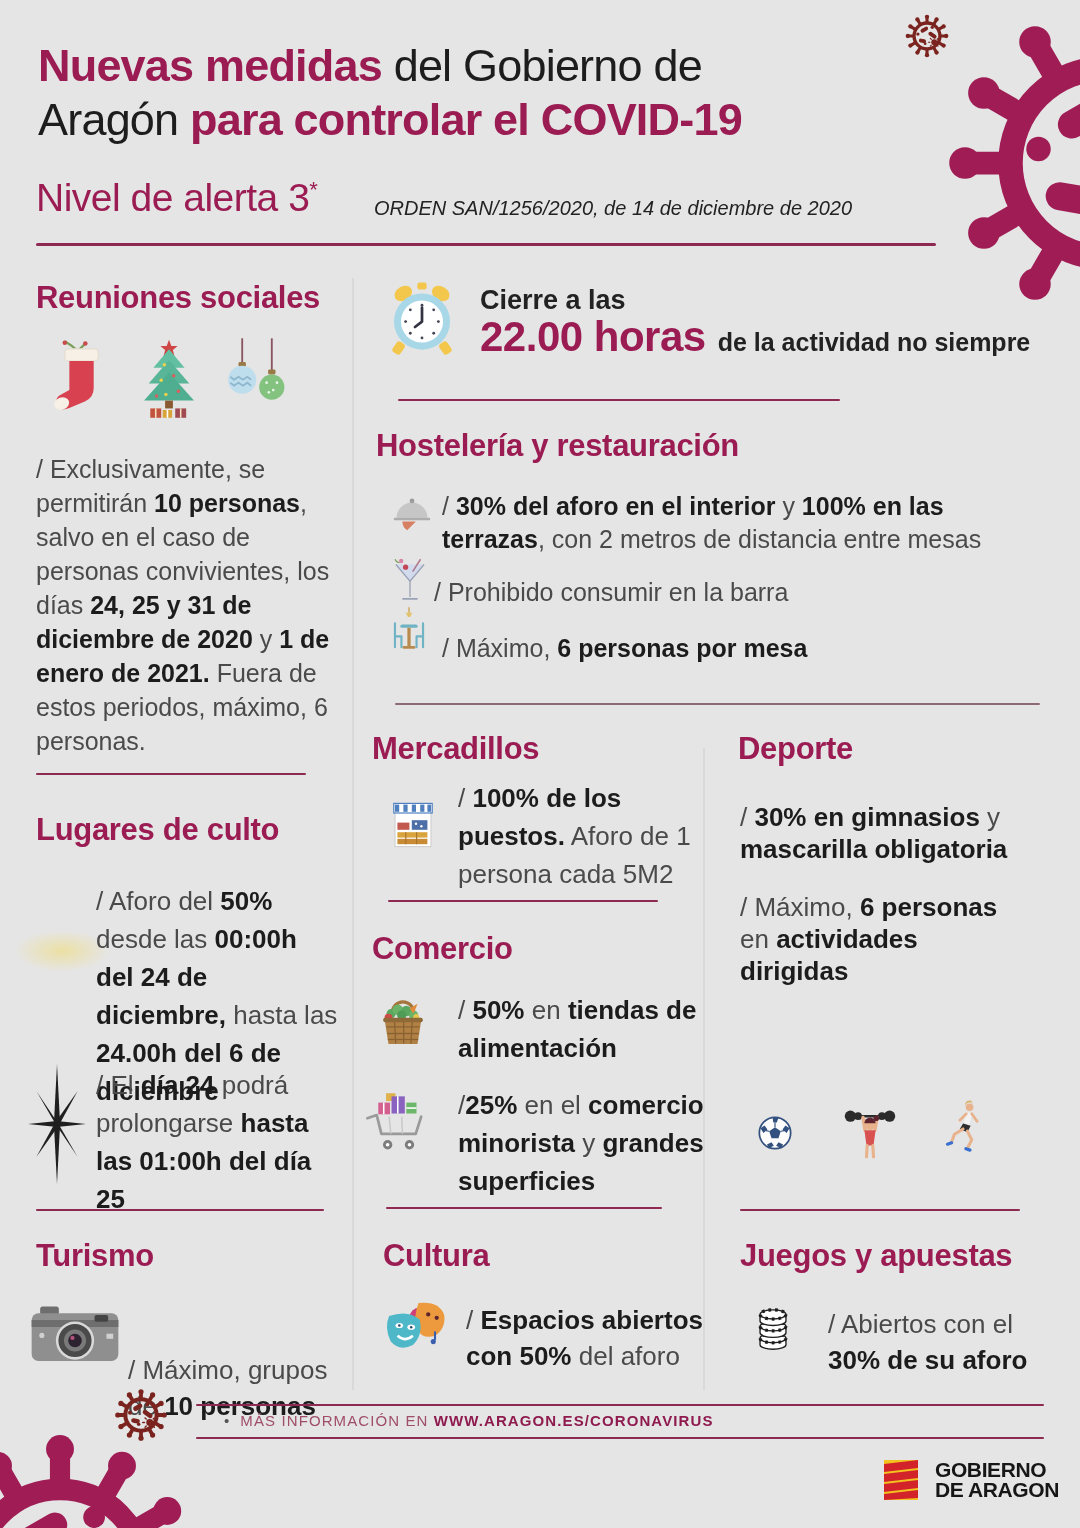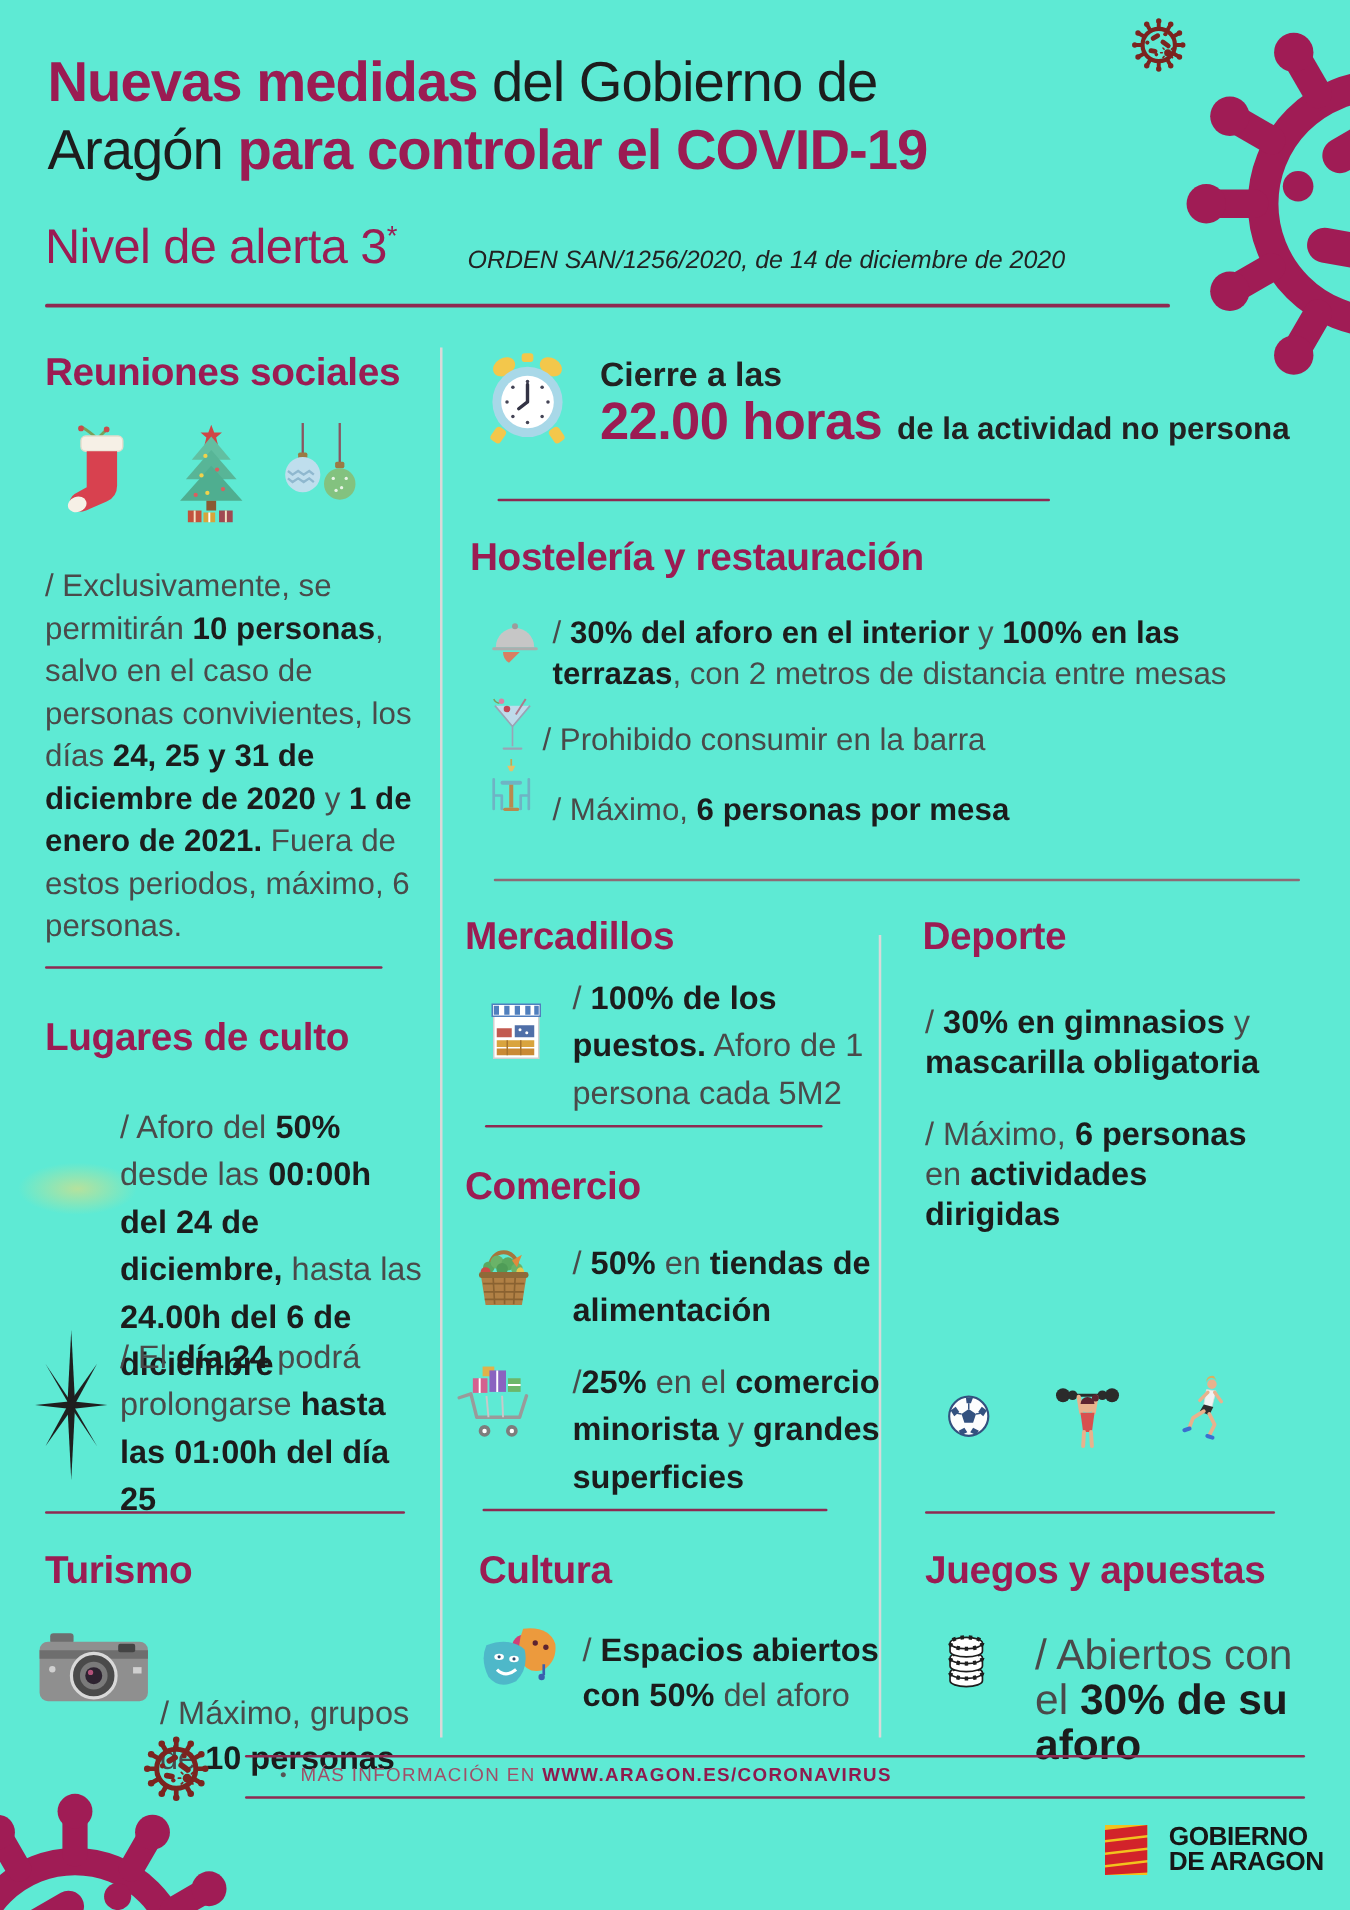--- a/index.html
+++ b/index.html
@@ -4,21 +4,21 @@
 <style>
   :root{
     --maroon:#9b1c53;
     --ink:#1d1d1d;
     --body:#4a4a4a;
     --rule:#8e2a52;
     --divider:#d9d9d9;
   }
   html,body{margin:0;padding:0;background:#fff;}
   .page{
-    position:relative;width:1080px;height:1528px;background:#5eead4;overflow:hidden;
+    position:relative;width:1080px;height:1528px;background:#e5e5e5;overflow:hidden;
     font-family:"Liberation Sans",sans-serif;color:var(--body);
   }
   .abs{position:absolute;}
   .h-rule{position:absolute;background:var(--rule);height:3px;border-radius:2px;}
   .h-rule.thin{height:2px;}
   .v-rule{position:absolute;width:2px;background:var(--divider);}
   .title{font-size:45px;line-height:52px;letter-spacing:-0.8px;color:var(--ink);font-weight:400;}
   .title .b{font-weight:800;}
   .title .m{color:var(--maroon);}
   .alert{font-size:39px;color:var(--maroon);font-weight:400;letter-spacing:-0.5px;}
@@ -221,21 +221,21 @@
           <circle cx="50" cy="73" r="1.8"></circle>
           <circle cx="35" cy="67" r="1.8"></circle>
         <circle cx="29" cy="52" r="1.8"></circle>
           <circle cx="35" cy="37" r="1.8"></circle>
       </g>
       <path d="M50 52 L50 34 M50 52 L41 59" stroke="#334" stroke-width="3.5" stroke-linecap="round" fill="none"></path>
     </svg>
   </div>
   <div class="abs closure-line1" style="left:480px;top:285px;">Cierre a las</div>
   <div class="abs" style="left:480px;top:313px;white-space:nowrap;">
-    <span class="closure-time">22.00 horas</span><span class="closure-rest">de la actividad no persona</span>
+    <span class="closure-time">22.00 horas</span><span class="closure-rest">de la actividad no siempre</span>
   </div>
   <div class="h-rule thin" style="left:398px;top:399px;width:442px;"></div>
 
   <div class="abs sec-title" style="left:376px;top:428px;">Hostelería y restauración</div>
 
   <div class="abs" style="left:388px;top:488px;">
     <svg viewBox="0 0 100 100" width="48" height="48">
       <path d="M18 62 A32 32 0 0 1 82 62 Z" fill="#c6c6c6"></path>
       <circle cx="50" cy="27" r="5" fill="#9c9c9c"></circle>
       <rect x="12" y="62" width="76" height="5" rx="2.5" fill="#adadad"></rect>
@@ -421,21 +421,21 @@
         <ellipse cx="50" cy="72" rx="24" ry="8.5" stroke-width="6" stroke-dasharray="5 7" fill="none"></ellipse>
         <path d="M26 50 v12 a24 8.5 0 0 0 48 0 v-12" stroke-width="2.5"></path>
         <ellipse cx="50" cy="50" rx="24" ry="8.5" stroke-width="2.5"></ellipse>
         <ellipse cx="50" cy="50" rx="24" ry="8.5" stroke-width="6" stroke-dasharray="5 7" fill="none"></ellipse>
         <path d="M26 28 v12 a24 8.5 0 0 0 48 0 v-12" stroke-width="2.5"></path>
         <ellipse cx="50" cy="28" rx="24" ry="8.5" stroke-width="2.5"></ellipse>
         <ellipse cx="50" cy="28" rx="24" ry="8.5" stroke-width="6" stroke-dasharray="5 7" fill="none"></ellipse>
       </g>
     </svg>
   </div>
-  <div class="abs rich" style="left:828px;top:1306px;width:215px;font-size:34px;line-height:36px;"><span>/ Abiertos con el </span><span class="b">30% de su aforo</span></div>
+  <div class="abs rich" style="left:828px;top:1306px;width:215px;font-size:26px;line-height:36px;"><span>/ Abiertos con el </span><span class="b">30% de su aforo</span></div>
 
   <div class="h-rule thin" style="left:196px;top:1404px;width:848px;"></div>
   <div class="abs footer-info" style="left:224px;top:1412px;"><span class="dot">•</span><span>MÁS INFORMACIÓN EN </span><span class="lnk">WWW.ARAGON.ES/CORONAVIRUS</span></div>
   <div class="h-rule thin" style="left:196px;top:1437px;width:848px;"></div>
 
   <div class="abs" style="left:-95px;top:1418px;width:310px;height:310px;">
     <svg viewBox="0 0 100 100" width="310" height="310">
         <use href="#sym-virus" style="color:#a01c55"></use>
       </svg>
   </div>

